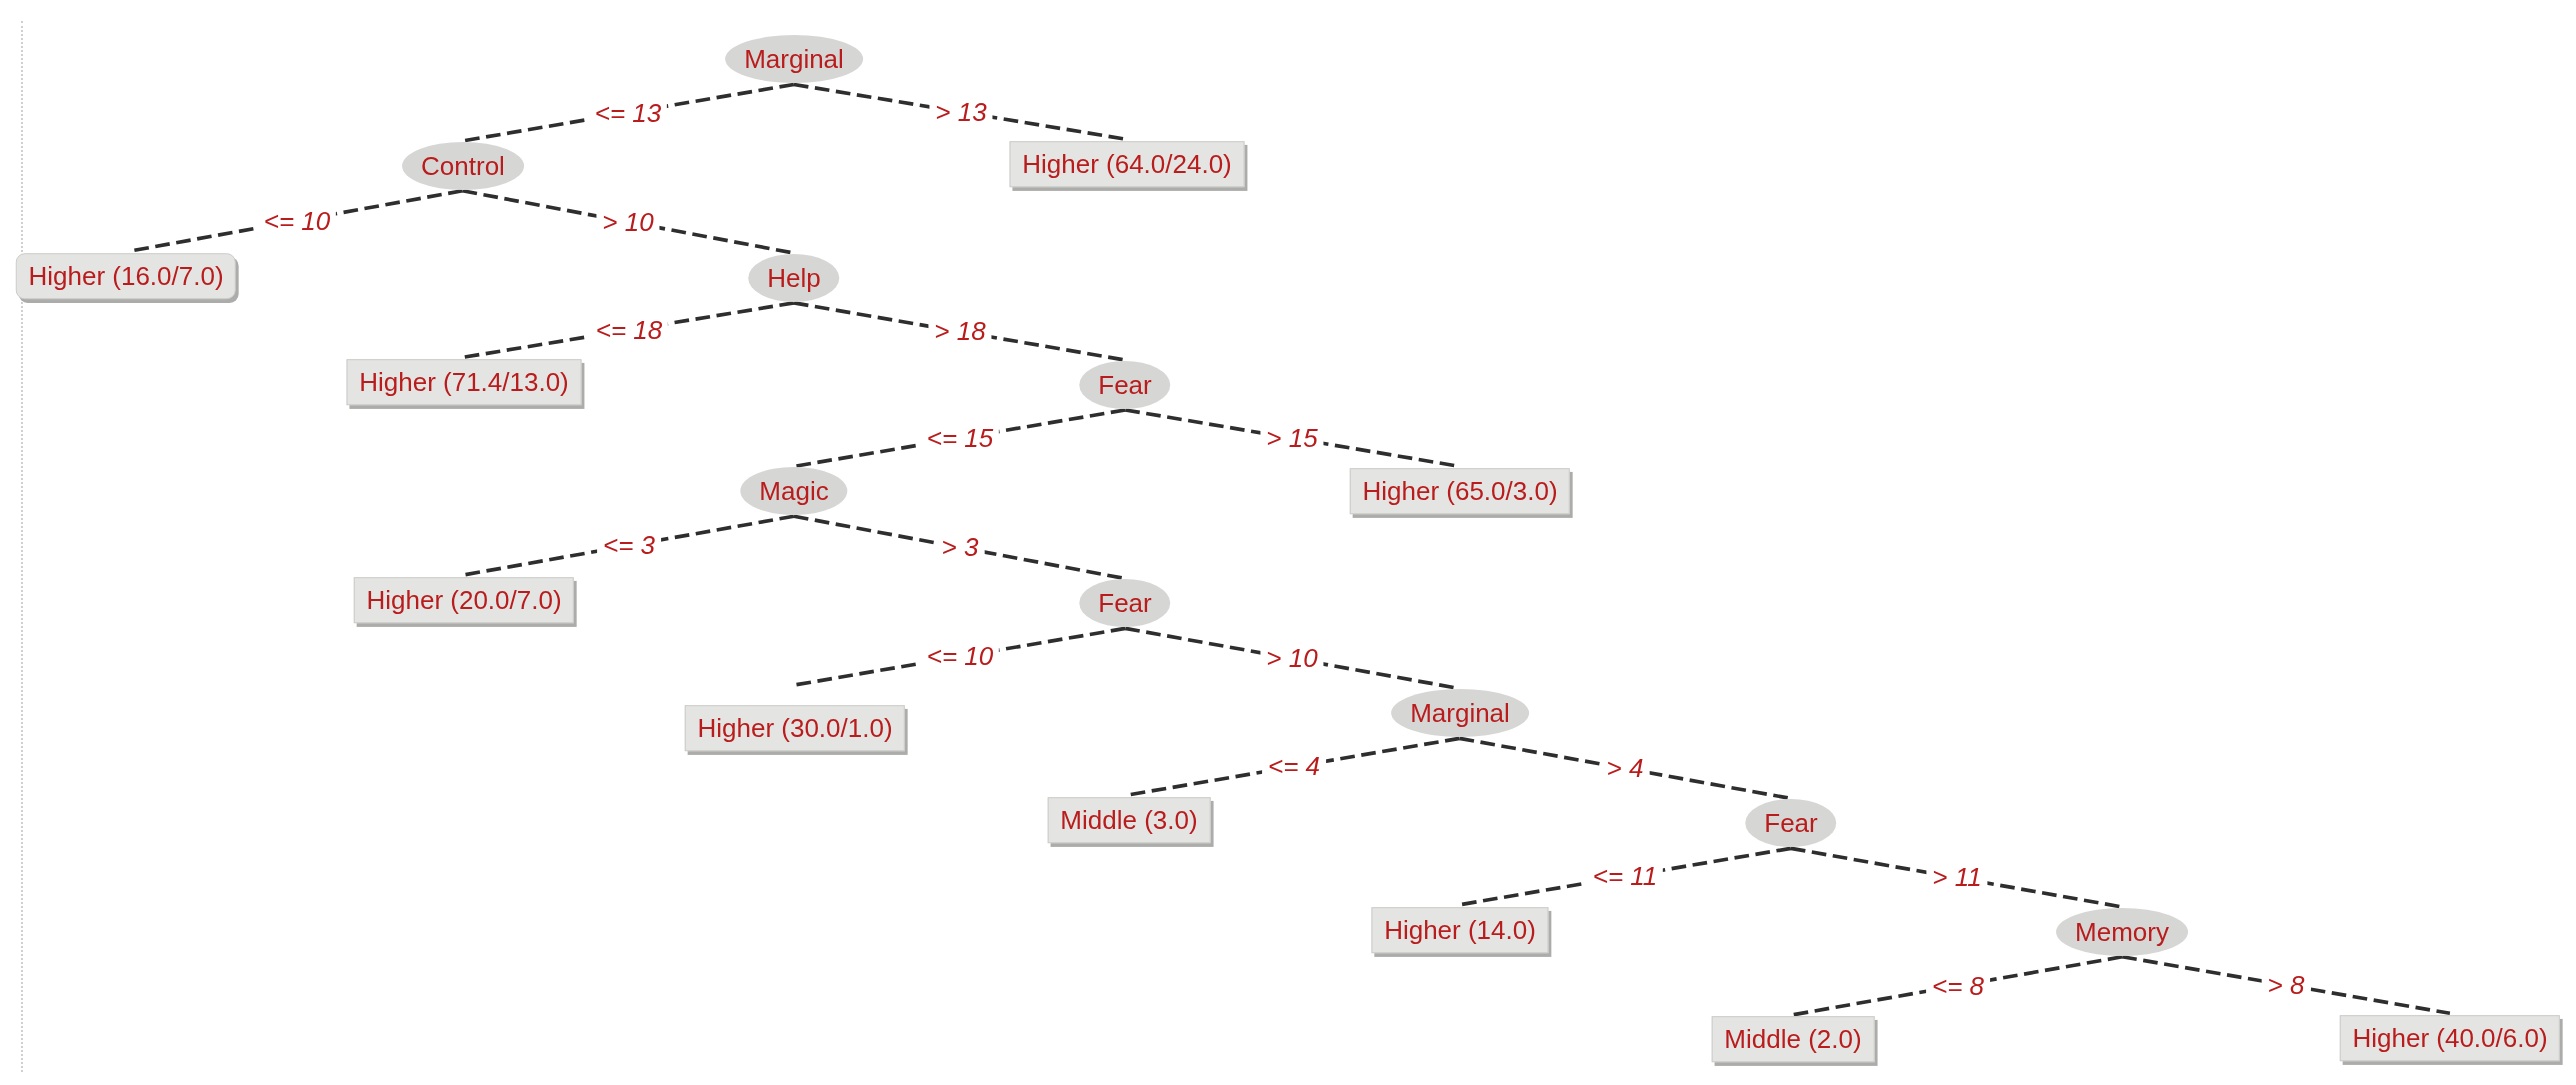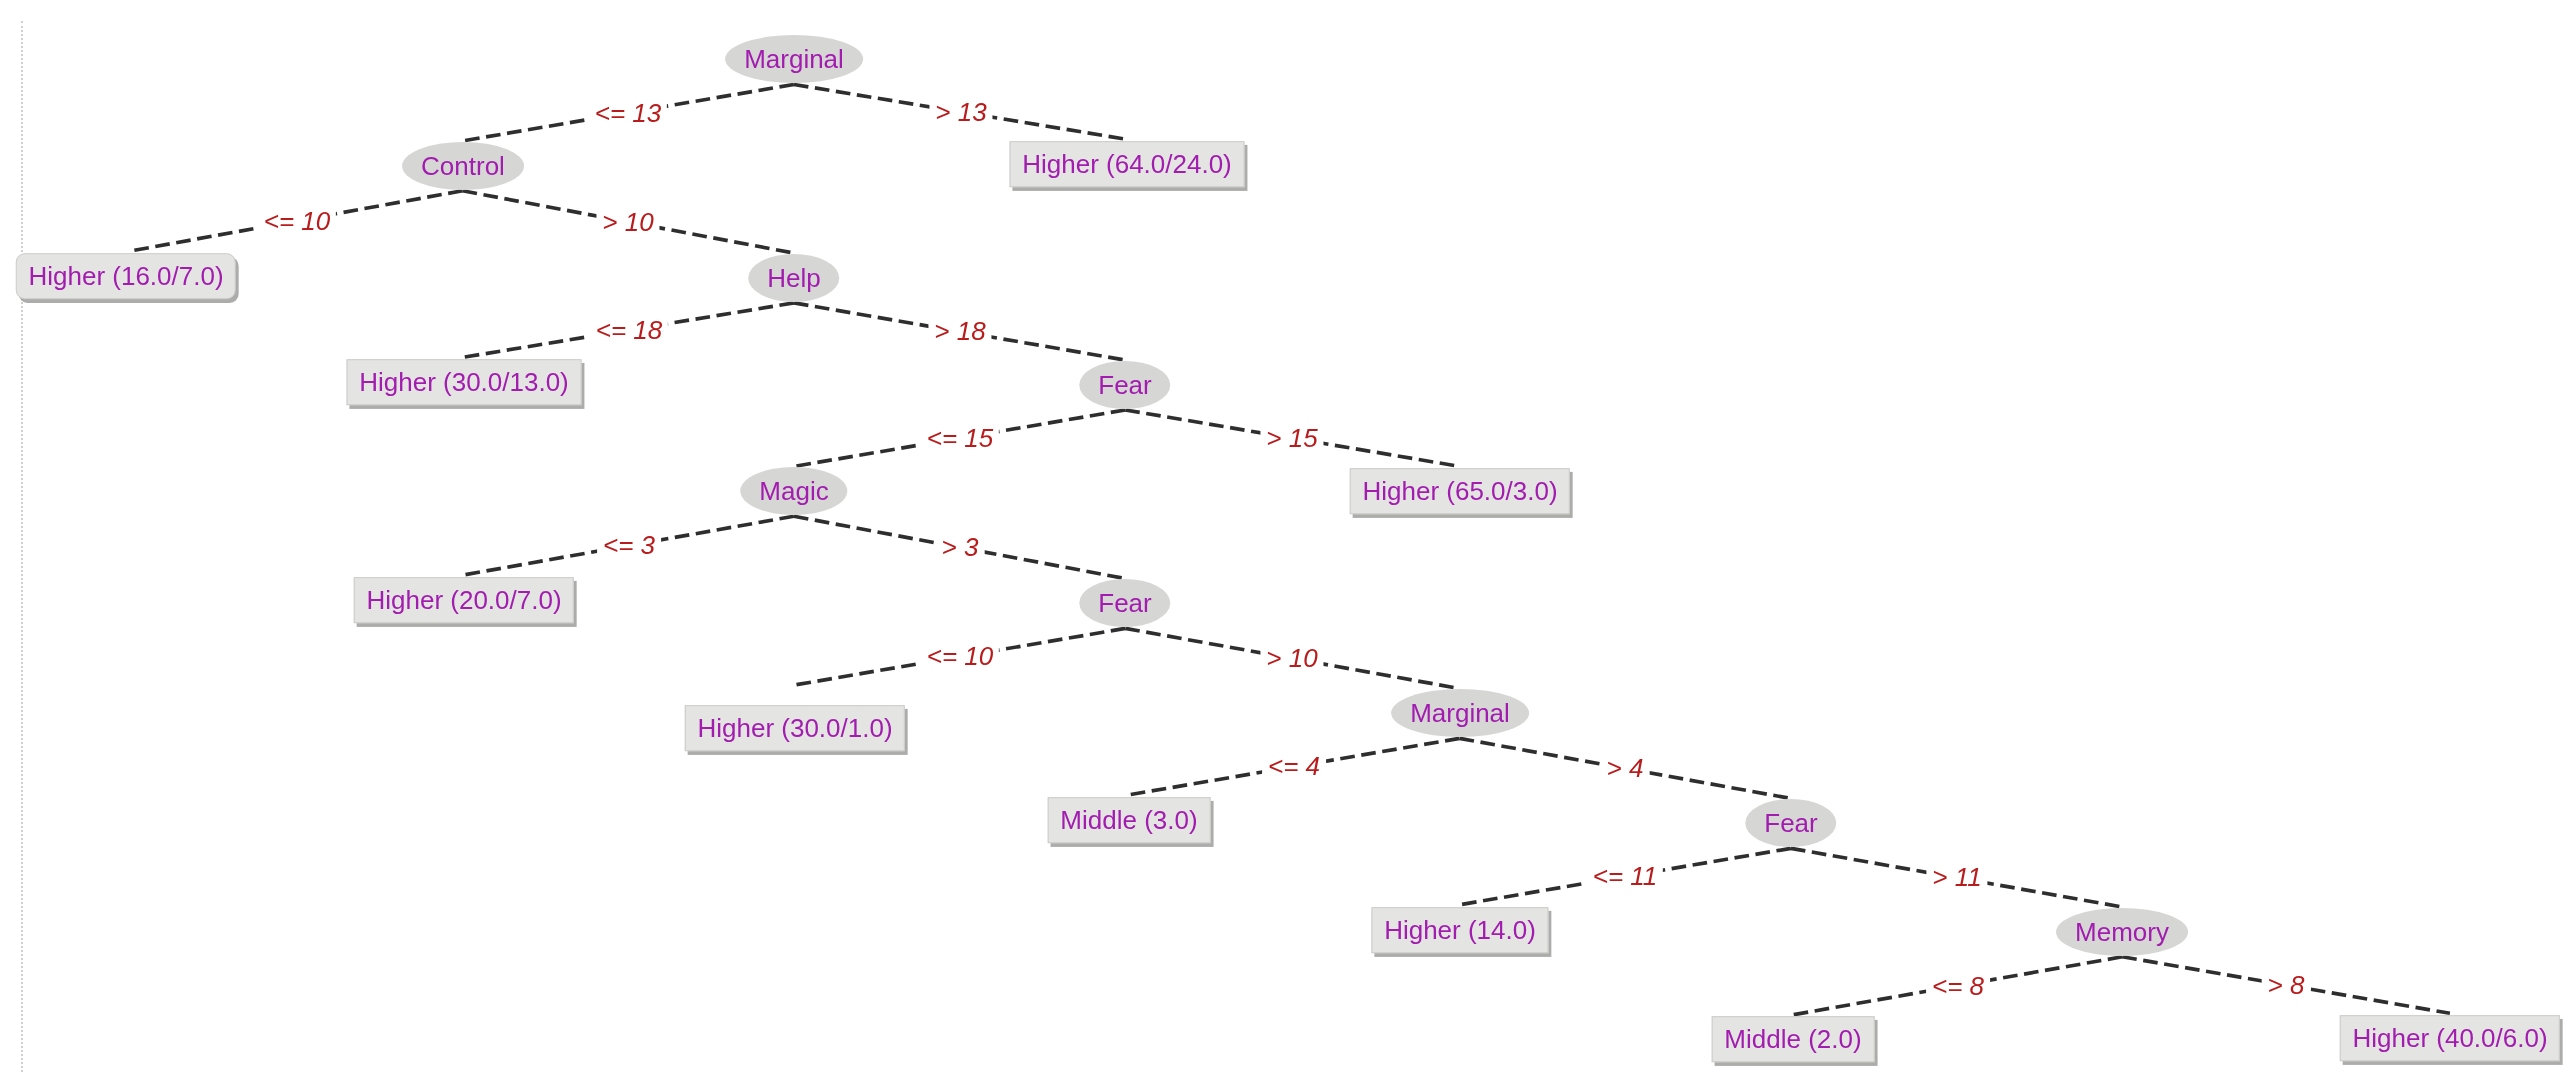--- a/index.html
+++ b/index.html
@@ -13,21 +13,21 @@
   #edge-layer{position:absolute;left:0;top:0;width:2576px;height:1086px;}
   .guide-line{
     position:absolute;
     width:0;
     border-left:2.2px dotted #cfcfcf;
   }
   .tree-node{
     position:absolute;
     transform:translate(-50%,-50%);
     white-space:nowrap;
-    color:#a21caf;
+    color:#b91c1c;
     font-size:26px;
     line-height:1;
     text-align:center;
   }
   .tree-node.decision{
     background:#d6d6d5;
     border-radius:50%;
     padding:11px 19px;
   }
   .tree-node.leaf{
@@ -89,21 +89,21 @@
     <div class="edge-label" style="left: 1625px; top: 768px;">&gt; 4</div>
     <div class="edge-label" style="left: 1625px; top: 876px; text-align: right;">&lt;= 11</div>
     <div class="edge-label" style="left: 1957px; top: 877px;">&gt; 11</div>
     <div class="edge-label" style="left: 1958px; top: 986px;">&lt;= 8</div>
     <div class="edge-label" style="left: 2286px; top: 985px;">&gt; 8</div>
     <div class="tree-node decision" style="left: 794px; top: 59px;">Marginal</div>
     <div class="tree-node decision" style="left: 463px; top: 166px;">Control</div>
     <div class="tree-node leaf" style="left: 1127px; top: 164px;">Higher (64.0/24.0)</div>
     <div class="tree-node leaf" style="left: 126px; top: 276px; border-radius: 9px;">Higher (16.0/7.0)</div>
     <div class="tree-node decision" style="left: 794px; top: 278px;">Help</div>
-    <div class="tree-node leaf" style="left: 464px; top: 382px;">Higher (30.0/13.0)</div>
+    <div class="tree-node leaf" style="left: 464px; top: 382px;">Higher (71.4/13.0)</div>
     <div class="tree-node decision" style="left: 1125px; top: 385px;">Fear</div>
     <div class="tree-node decision" style="left: 794px; top: 491px;">Magic</div>
     <div class="tree-node leaf" style="left: 1460px; top: 491px;">Higher (65.0/3.0)</div>
     <div class="tree-node leaf" style="left: 464px; top: 600px;">Higher (20.0/7.0)</div>
     <div class="tree-node decision" style="left: 1125px; top: 603px;">Fear</div>
     <div class="tree-node leaf" style="left: 795px; top: 710px; margin-top: 18px;">Higher (30.0/1.0)</div>
     <div class="tree-node decision" style="left: 1460px; top: 713px;">Marginal</div>
     <div class="tree-node leaf" style="left: 1129px; top: 820px;">Middle (3.0)</div>
     <div class="tree-node decision" style="left: 1791px; top: 823px;">Fear</div>
     <div class="tree-node leaf" style="left: 1460px; top: 930px;">Higher (14.0)</div>

